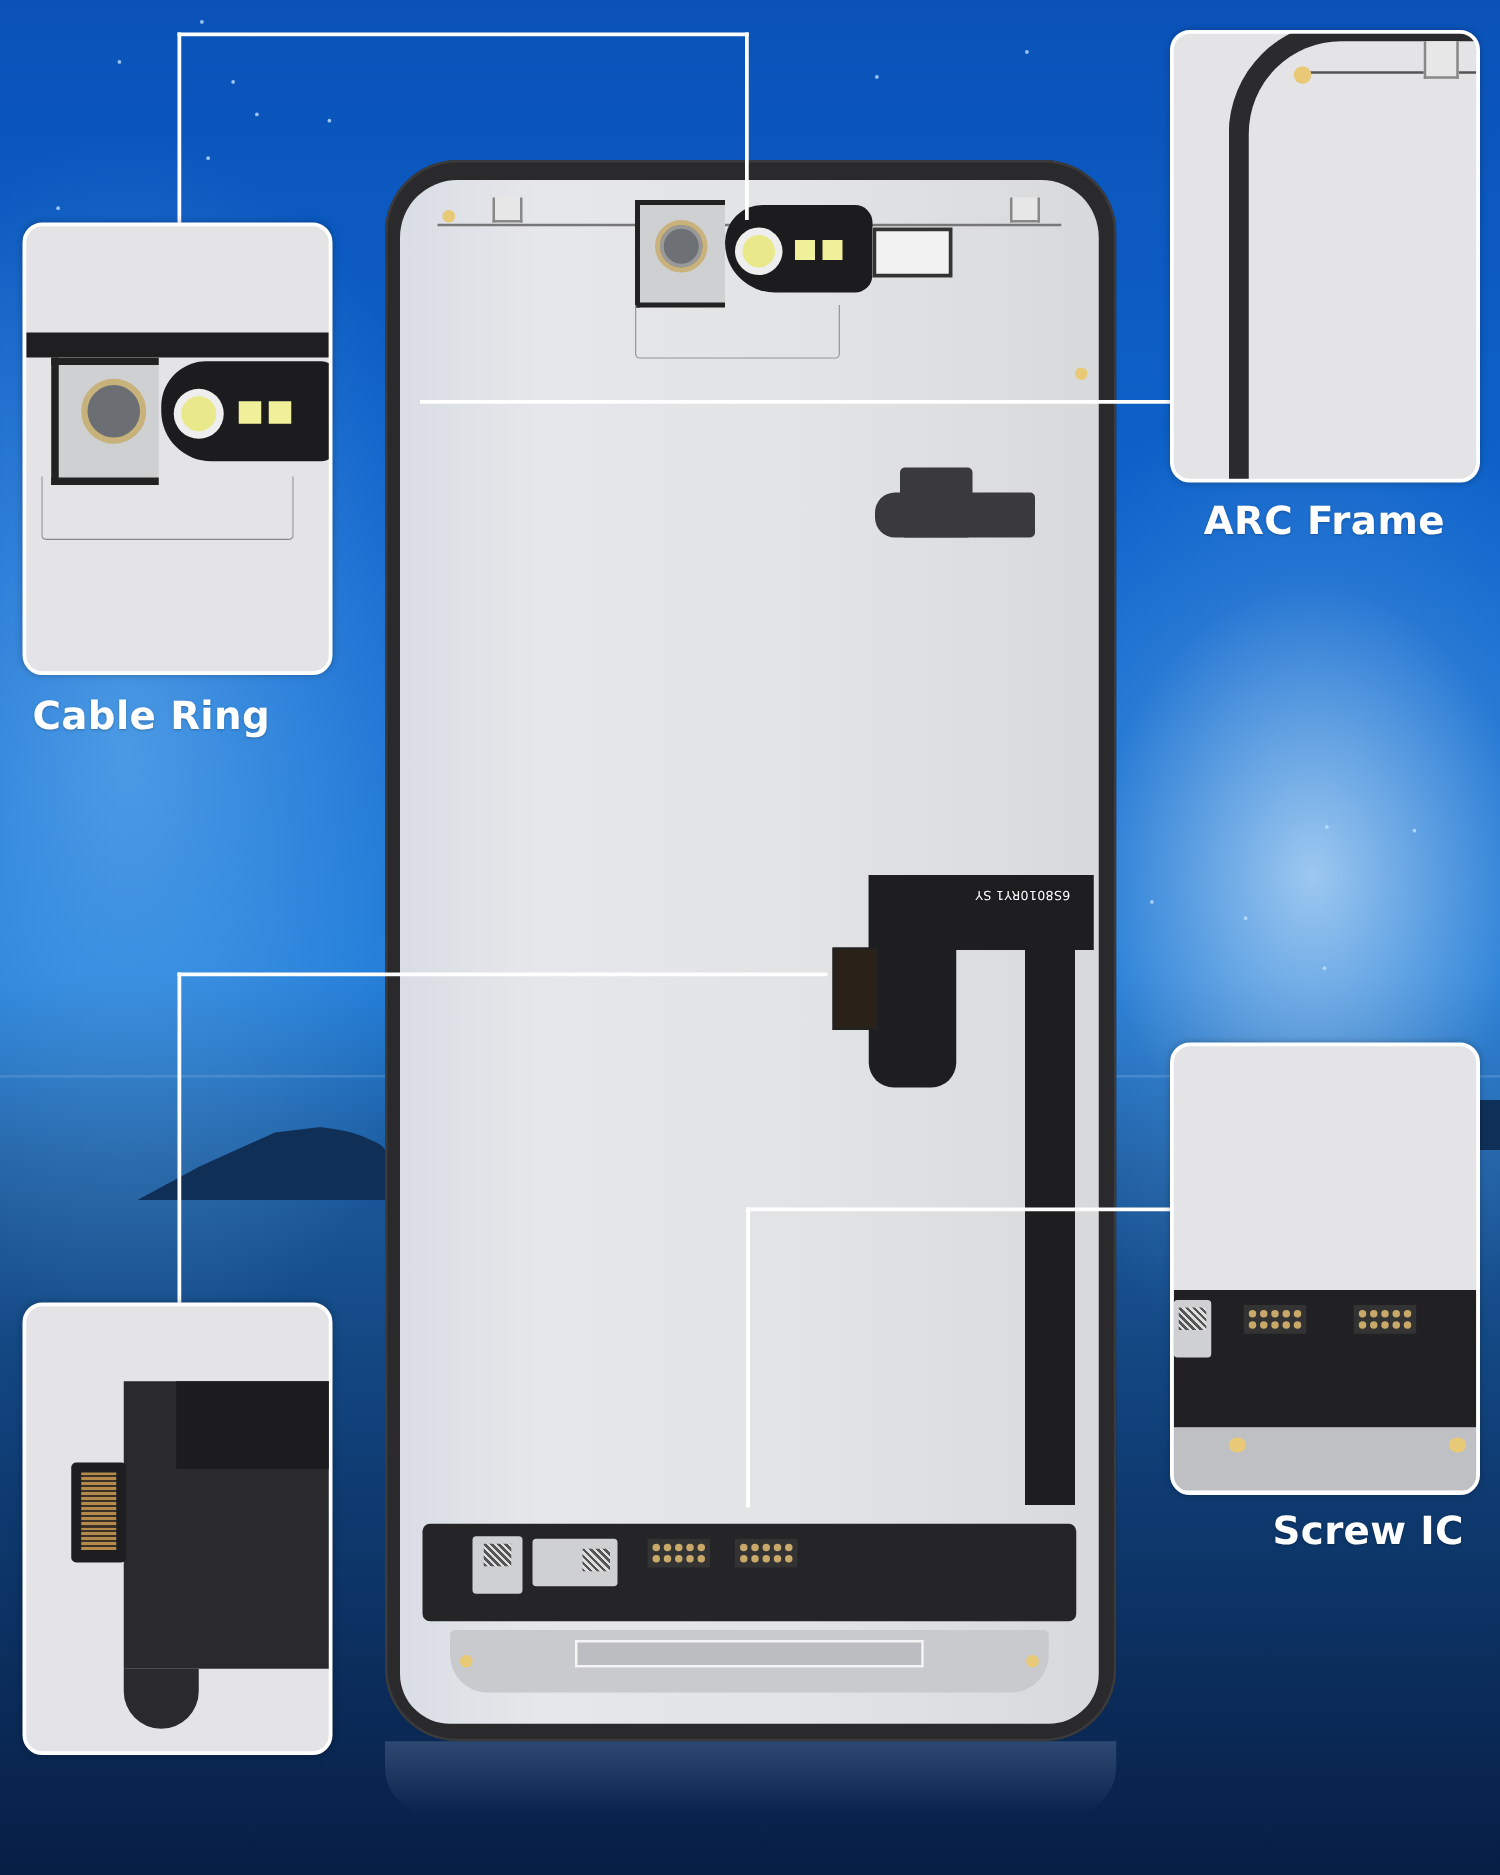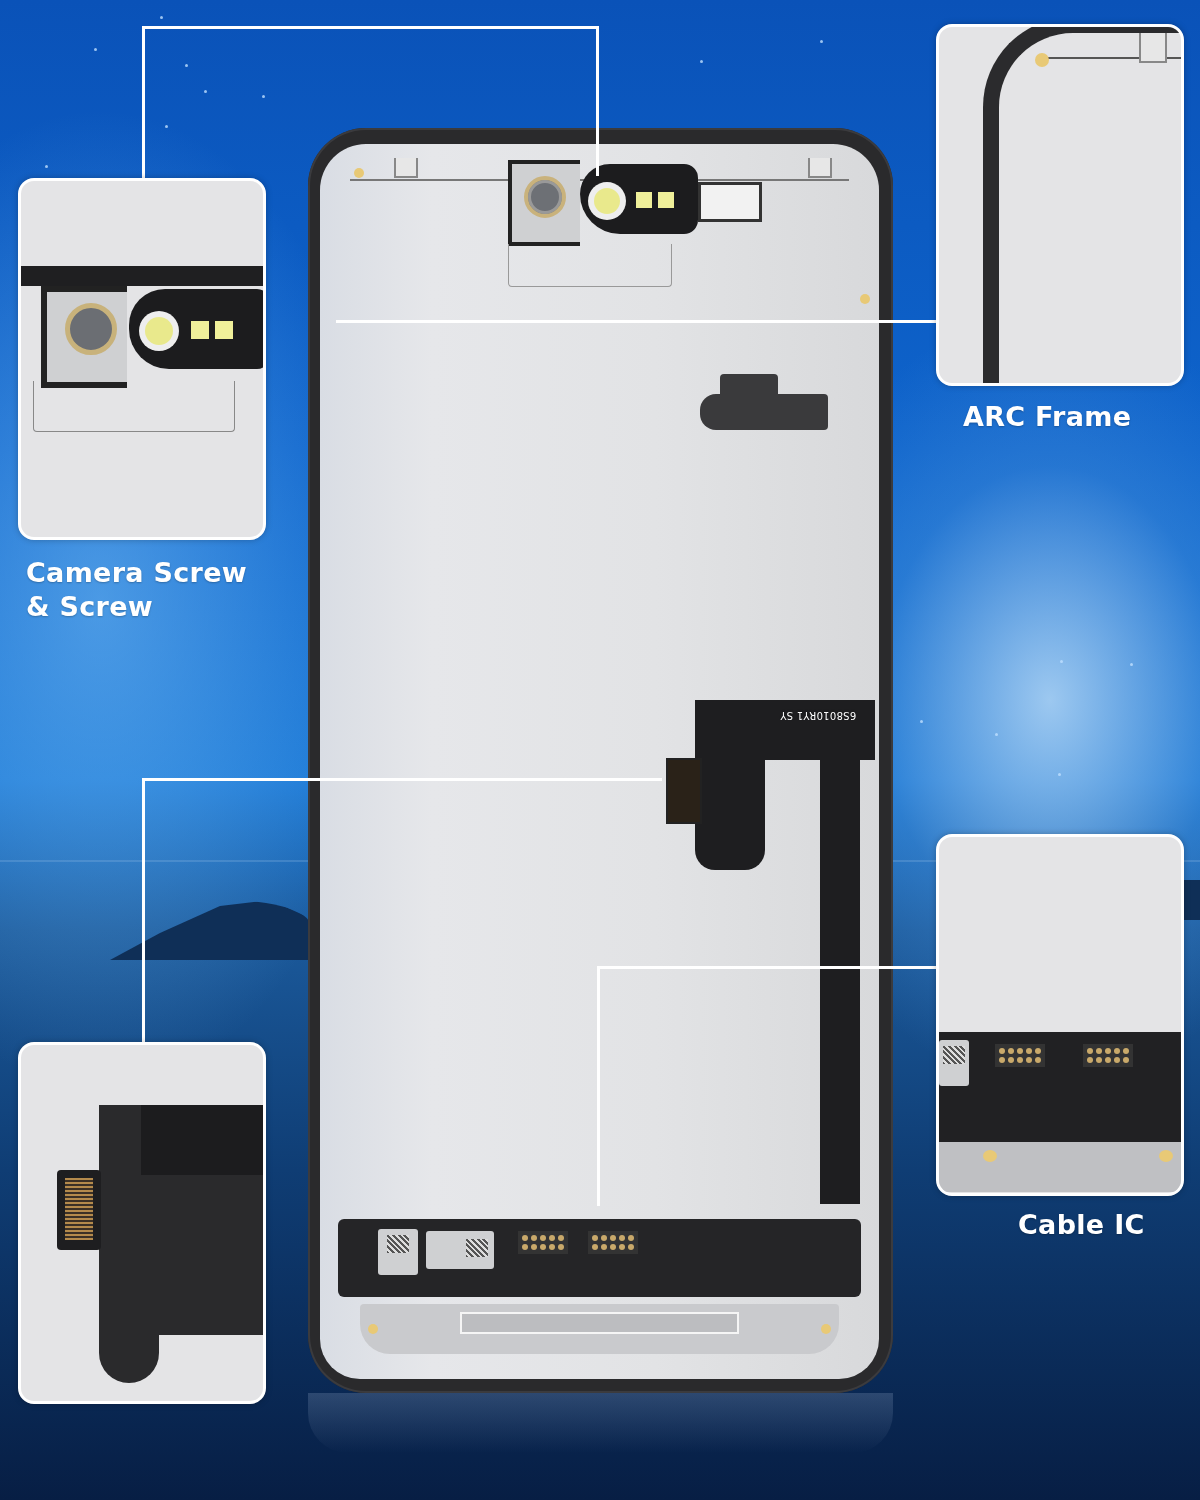--- a/index.html
+++ b/index.html
@@ -35,21 +35,21 @@
   .pins{position:absolute;display:grid;grid-template-columns:repeat(5,6px);gap:3px;padding:4px;background:#333;}
   .pins i{display:block;width:6px;height:6px;border-radius:50%;background:#c9a96a;}
   .bottom-frame{position:absolute;left:40px;right:40px;top:1160px;height:50px;background:#c9cacd;border-radius:4px 4px 30px 30px;}
   .bar{position:absolute;left:100px;right:100px;top:8px;height:18px;border:2px solid #f5f5f5;background:#bcbdc0;}
 
   
   .ln{position:absolute;background:#fff;}
 
   
   .inset{position:absolute;border:3px solid #fff;border-radius:16px;overflow:hidden;background:#e4e4e6;box-shadow:0 0 6px rgba(0,0,0,.25);}
-  .label{position:absolute;color:#fff;font-family:"DejaVu Sans","Liberation Sans",sans-serif;font-weight:bold;font-size:27px;line-height:34px;letter-spacing:.3px;text-shadow:0 1px 2px rgba(0,0,0,.25);}
+  .label{position:absolute;color:#fff;font-family:"DejaVu Sans","Liberation Sans",sans-serif;font-weight:bold;font-size:31px;line-height:34px;letter-spacing:.3px;text-shadow:0 1px 2px rgba(0,0,0,.25);}
   .label span{display:block;}
 
   
   .in-cam-top{position:absolute;left:0;right:0;top:85px;height:20px;background:#1f1f21;}
   .in-cam-sq{position:absolute;left:20px;top:105px;width:80px;height:90px;background:#cfd0d2;border:6px solid #222;border-right:none;}
   .in-cam-lens{position:absolute;left:44px;top:122px;width:42px;height:42px;border-radius:50%;background:#6b6e73;border:5px solid #c8b27b;}
   .in-flash{position:absolute;left:108px;top:108px;width:140px;height:80px;background:#1c1c1e;border-radius:36px 12px 12px 40px;}
   .in-plate{position:absolute;left:12px;top:200px;width:200px;height:50px;border:1px solid #888;border-top:none;border-radius:0 0 4px 4px;}
 
   .in-arc-frame{position:absolute;left:44px;top:-10px;width:400px;height:420px;border:16px solid #2b2b2d;border-right:none;border-bottom:none;border-radius:90px 0 0 0;}
@@ -185,22 +185,21 @@
   <div class="in-cam-lens"></div>
   <div class="in-flash">
     <div style="position:absolute;left:10px;top:22px;width:40px;height:40px;border-radius:50%;background:#eee"></div>
     <div style="position:absolute;left:16px;top:28px;width:28px;height:28px;border-radius:50%;background:#e9e98c"></div>
     <div style="position:absolute;left:62px;top:32px;width:18px;height:18px;background:#f0f09a"></div>
     <div style="position:absolute;left:86px;top:32px;width:18px;height:18px;background:#f0f09a"></div>
   </div>
   <div class="in-plate"></div>
 </div>
 <div class="label" style="left:26px;top:556px;">
-  <span>Camera Screw</span>
-  <span>&amp; Screw</span>
+  <span>Cable Ring</span>
 </div>
 
 <div class="inset" style="left:936px;top:24px;width:242px;height:356px;">
   <div class="in-arc-frame"></div>
   <div class="in-arc-line"></div>
   <div class="dot" style="left:96px;top:26px;width:14px;height:14px"></div>
   <div class="clip" style="left:200px;top:6px;width:24px;height:28px"></div>
 </div>
 <div class="label" style="left:963px;top:400px;">
   <span>ARC Frame</span>
@@ -246,14 +245,14 @@
         <i></i>
         <i></i>
       </div>
   </div>
   <div class="in-ic-frame">
     <div class="dot" style="left:44px;top:8px;width:14px;height:12px"></div>
     <div class="dot" style="left:220px;top:8px;width:14px;height:12px"></div>
   </div>
 </div>
 <div class="label" style="left:1018px;top:1208px;">
-  <span>Cable IC</span>
+  <span>Screw IC</span>
 </div>
 
 </body></html>

